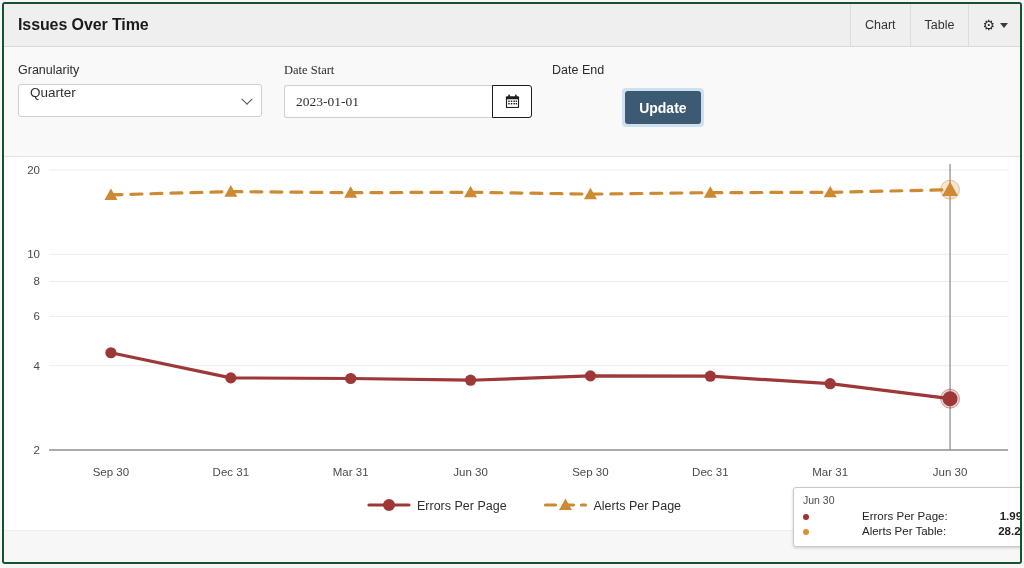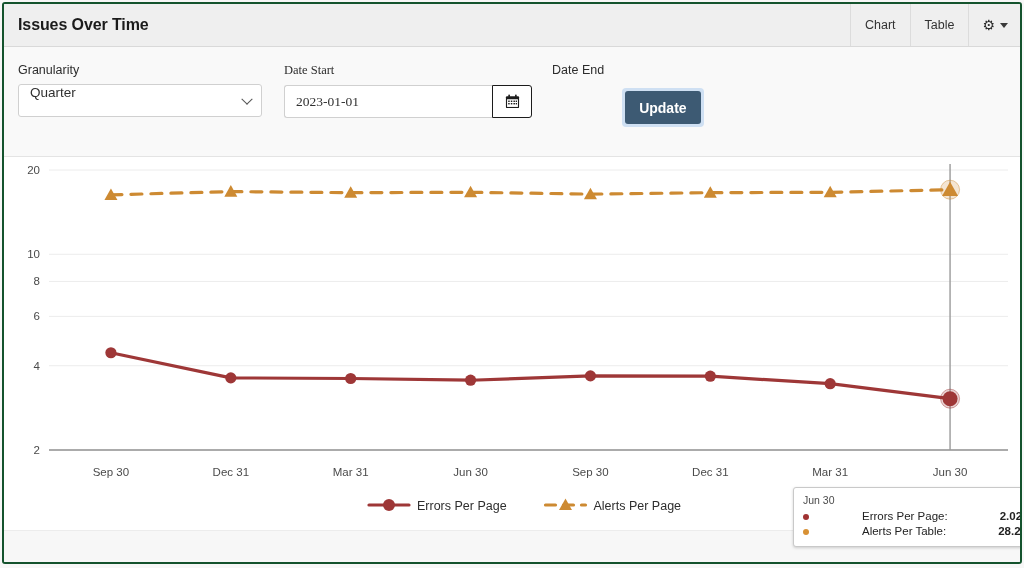--- a/index.html
+++ b/index.html
@@ -287,21 +287,21 @@
           <line x1="541.5" x2="581.5" y1="348" y2="348" stroke="#cd8a32" stroke-width="3.2" stroke-linecap="round" stroke-dasharray="10 8"></line>
           <polygon points="561.5,341.5 555,353.07 568,353.07" fill="#cd8a32"></polygon>
           <text x="589.5" y="352.5" font-family="&quot;Liberation Sans&quot;, sans-serif" font-size="12.5" fill="#2e2e2e">Alerts Per Page</text>
         </svg>
 
       <div class="tooltip">
         <div class="tt-date">Jun 30</div>
         <div class="tt-row">
           <span class="tt-dot" style="background:#a03232"></span>
           <span>Errors Per Page:</span>
-          <span class="tt-val">2.02</span>
+          <span class="tt-val">1.99</span>
         </div>
         <div class="tt-row">
           <span class="tt-dot" style="background:#d89134"></span>
           <span>Alerts Per Table:</span>
           <span class="tt-val">28.21</span>
         </div>
       </div>
     </div>
 
     <div class="footer-strip"></div>

